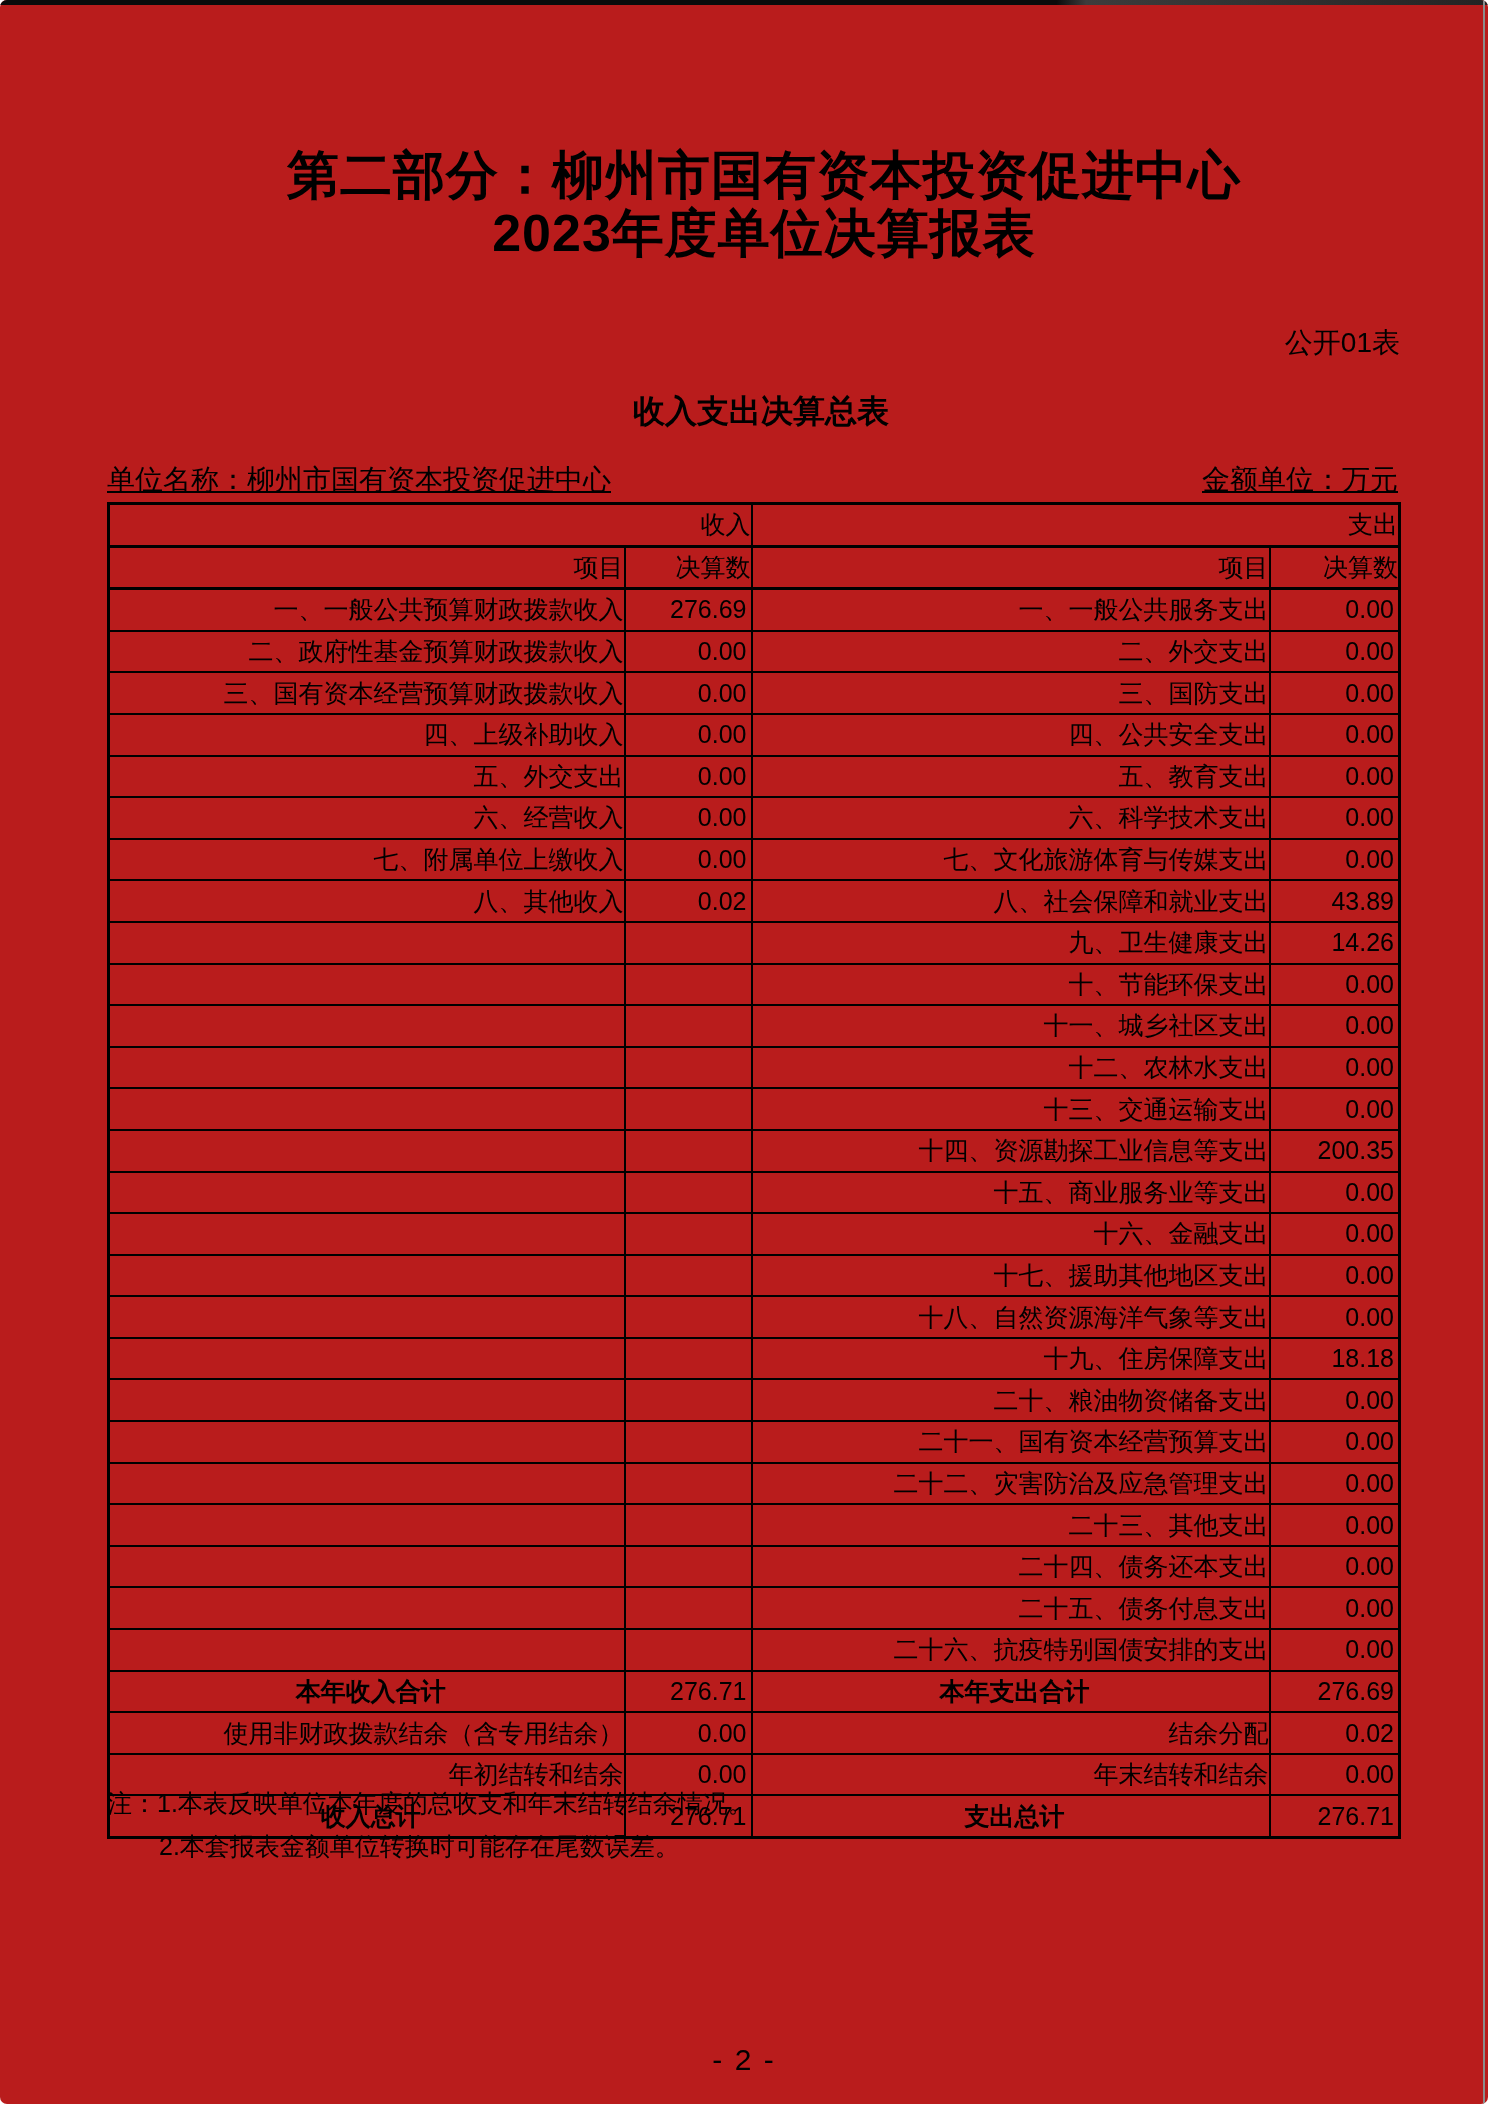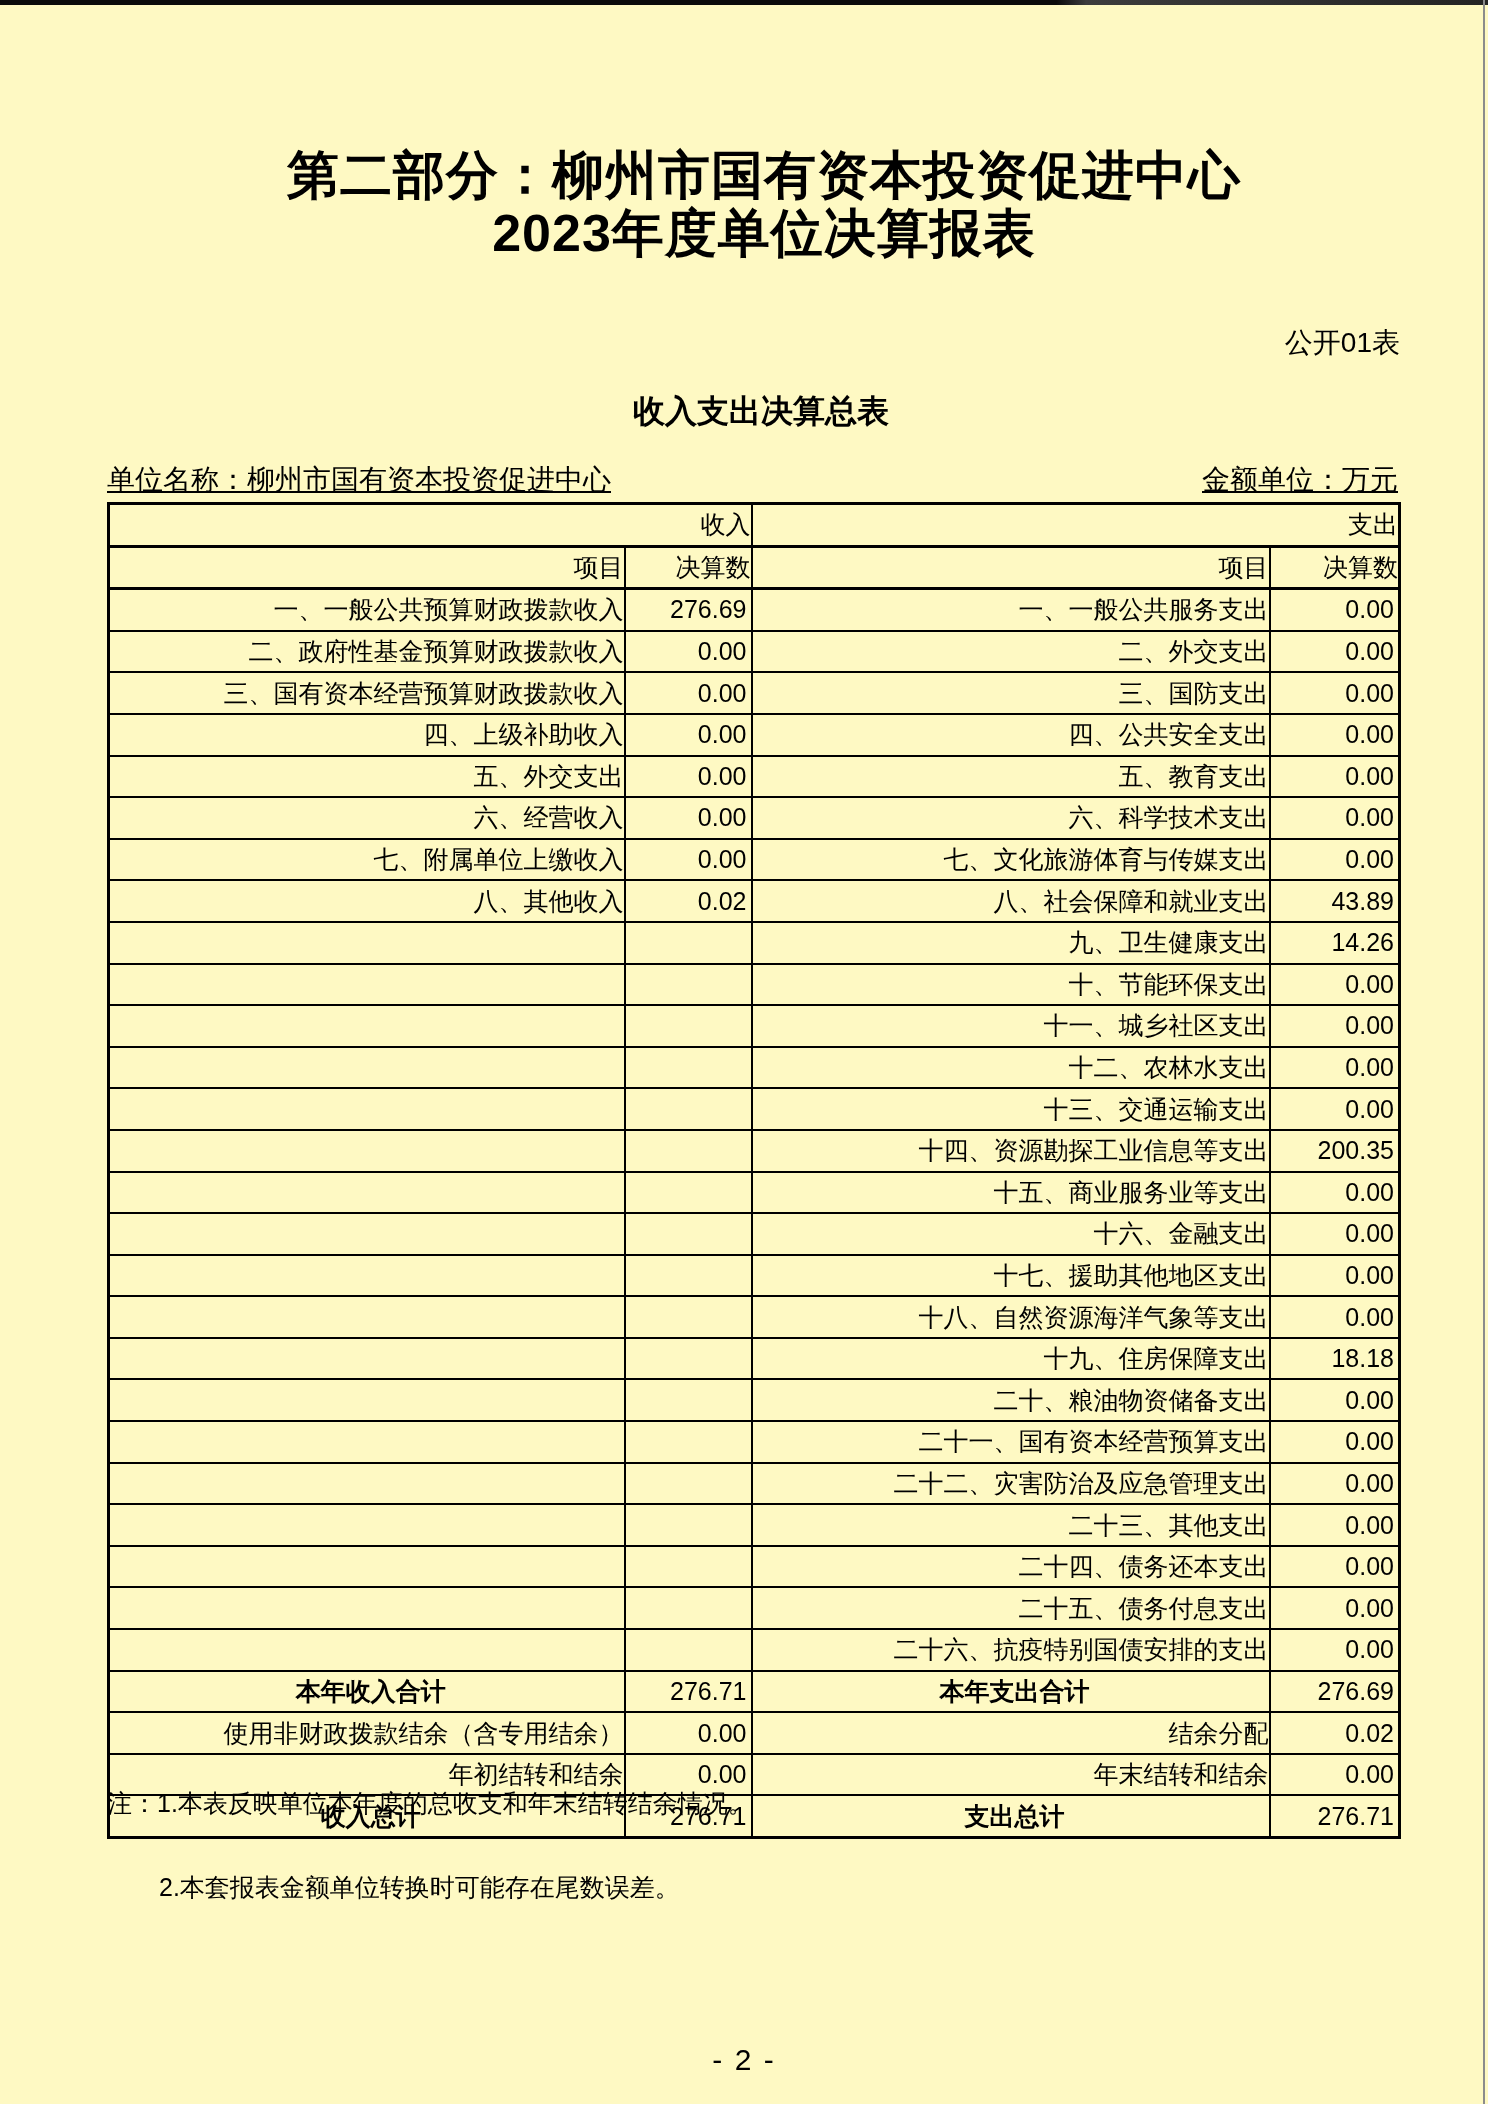--- a/index.html
+++ b/index.html
@@ -1,23 +1,24 @@
 <!DOCTYPE html>
 <html><head>
 <meta charset="utf-8">
 <style>
   html,body{margin:0;padding:0;background:#ffffff;}
   .page{
     position:relative;
     width:1488px;
     height:2104px;
-    background:#fef9c3;
+    background:#b91c1c;
     font-family:"Liberation Sans","DejaVu Sans",sans-serif;
     color:#000;
     overflow:hidden;
+    border-radius:7px;
   }
   .scan-top-bar{
     position:absolute;top:0;left:0;width:1488px;height:5px;
     background:linear-gradient(to right,#0b0b0b 0%,#0b0b0b 71%,#3c3c3c 73%,#242424 100%);
   }
   .scan-right-edge{
     position:absolute;top:0;left:1483px;width:2px;height:2104px;
     background:#8c8c8c;
   }
   .doc-title{
@@ -56,21 +57,21 @@
   }
   table.fin thead th{text-align:right;}
   table.fin thead tr.section-row th{border-bottom:3px solid #000;}
   table.fin td.item{text-align:right;padding-left:3px;}
   table.fin td.value{text-align:right;padding-right:4px;}
   table.fin td.item.total{text-align:center;padding-left:8px;font-weight:700;}
   .notes{
     position:absolute;top:1782px;left:107px;width:1200px;
     font-size:25px;line-height:43px;
   }
-  .notes .note-line-2{margin-left:52px;margin-top:41px;}
+  .notes .note-line-2{margin-left:52px;}
   .page-number{
     position:absolute;top:2043px;left:0;width:1488px;
     text-align:center;font-size:30px;letter-spacing:2px;
   }
 </style>
 </head>
 <body>
 
 <div class="page">
 

